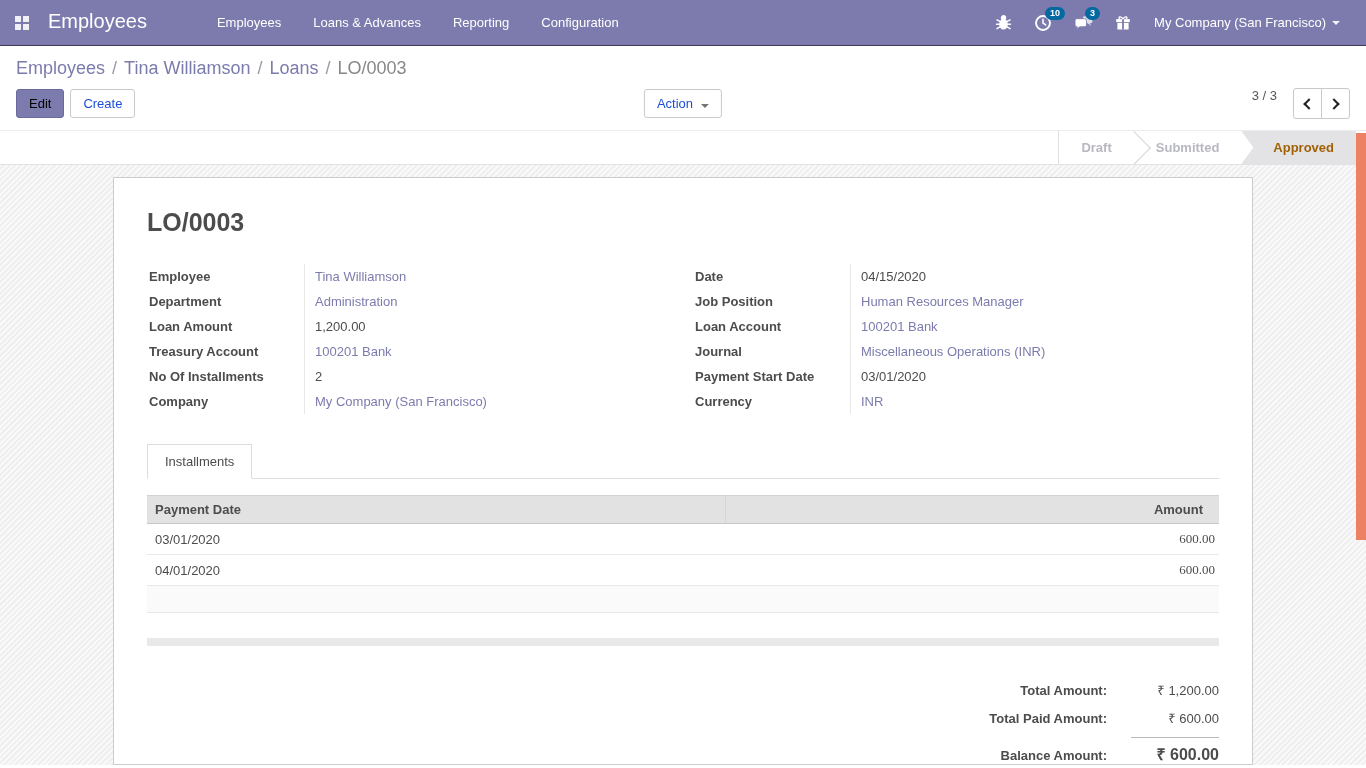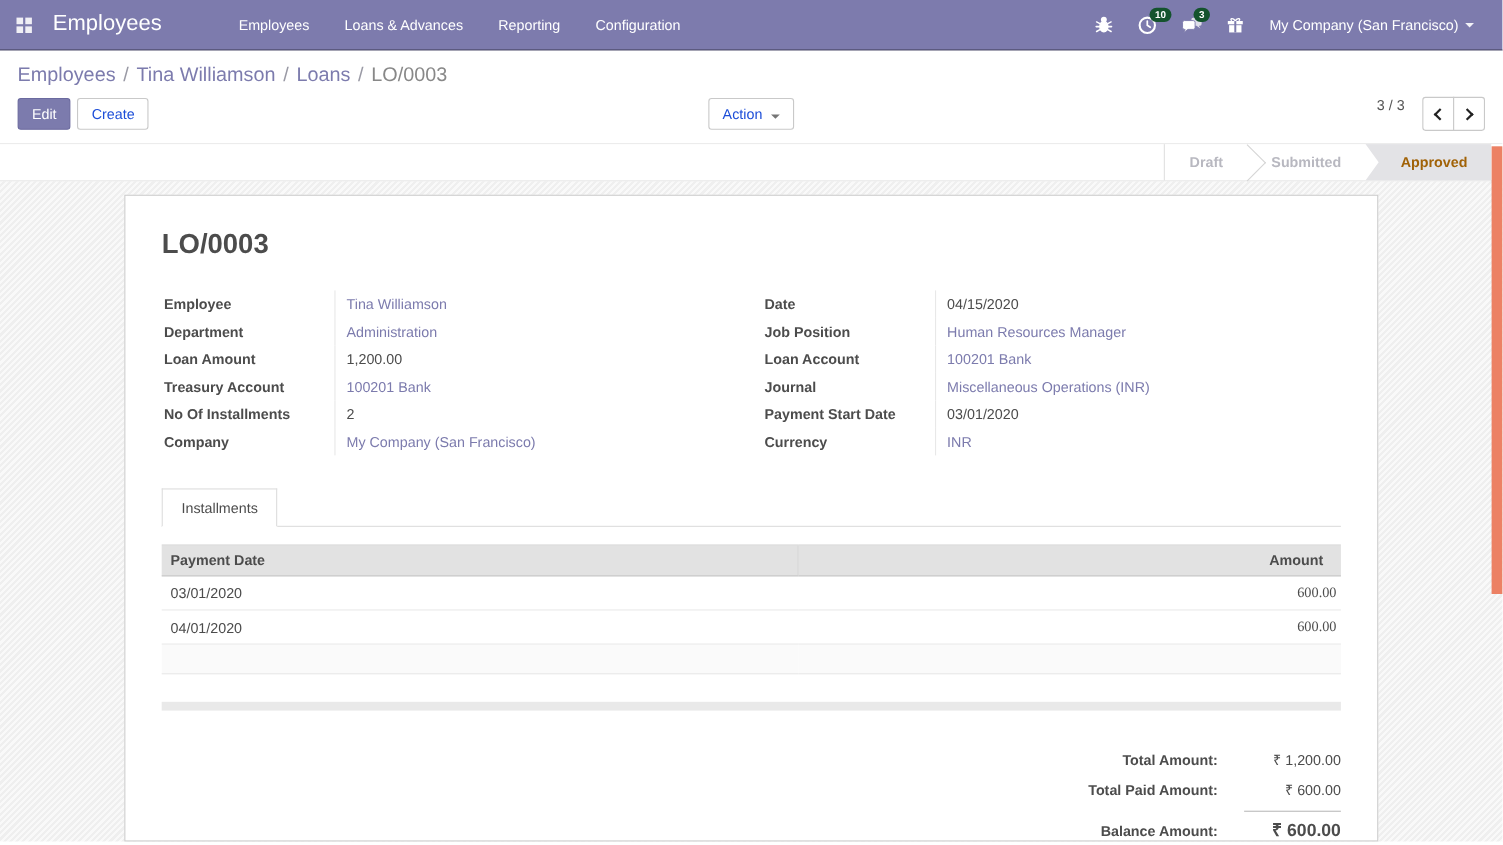--- a/index.html
+++ b/index.html
@@ -9,33 +9,33 @@
   
   .navbar { height:46px; background:#7d7bad; border-bottom:1px solid #3c3a54; display:flex; align-items:center; color:#fff; }
   .apps-btn { width:44px; height:100%; display:flex; align-items:center; justify-content:center; cursor:pointer; }
   .grid-icon { display:grid; grid-template-columns:6px 6px; grid-template-rows:6px 6px; gap:2px; }
   .grid-icon span { background:#f0eff5; }
   .brand { font-size:20px; padding:0 8px 2px 4px; white-space:nowrap; }
   .top-menu { display:flex; margin-left:46px; height:100%; align-items:center; }
   .top-menu-item { padding:0 16px; font-size:13px; height:100%; display:flex; align-items:center; cursor:pointer; white-space:nowrap; }
   .nav-right { margin-left:auto; display:flex; align-items:center; height:100%; padding-right:14px; }
   .nav-icon-btn { position:relative; padding:0 11px; height:100%; display:flex; align-items:center; cursor:pointer; }
-  .badge { position:absolute; top:7px; left:22px; background:#14532d; color:#fff; font-size:9px; line-height:11px; padding:1px 5px; border-radius:8px; font-weight:bold;text-align:right; }
+  .badge { position:absolute; top:7px; left:22px; background:#0369a1; color:#fff; font-size:9px; line-height:11px; padding:1px 5px; border-radius:8px; font-weight:bold;text-align:right; }
   .nav-text-btn { display:flex; align-items:center; padding:0 12px; height:100%; cursor:pointer; white-space:nowrap; }
   .caret { display:inline-block; width:0; height:0; border-left:4px solid transparent; border-right:4px solid transparent; border-top:4px solid currentColor; margin-left:6px; opacity:.9; }
   .avatar { width:30px; height:30px; border-radius:50%; overflow:hidden; margin-right:8px; background:#a8b694; flex:0 0 30px; }
 
   
   .control-panel { background:#fff; padding:12px 16px 11px; }
   .breadcrumb { font-size:18px; color:#888; line-height:21px; }
   .breadcrumb a { color:#7c7bad; text-decoration:none; cursor:pointer; }
   .bc-sep { color:#9a9aa5; margin:0 7px; }
   .button-row { margin-top:9px; display:flex; align-items:center; position:relative; height:31px; }
   .btn { font-size:13px; padding:6px 12px; border-radius:3px; border:1px solid #c9c9c9; background:#fff; color:#1d4ed8; cursor:pointer; font-family:inherit; }
-  .btn-primary { background:#7c7bad; border-color:#6b6a9f; color:#ffffff; margin-right:6px; }
+  .btn-primary { background:#7c7bad; border-color:#6b6a9f; color:#000000; margin-right:6px; }
   .action-wrap { position:absolute; left:50%; transform:translateX(-50%); }
   .btn .caret { border-top-color:#666; margin-left:8px; }
   .pager { margin-left:auto; display:flex; align-items:flex-start; }
   .pager-value { color:#555; margin-right:16px; }
   .pager-btns { display:flex; }
   .pager-btn { width:29px; height:31px; background:#fff; border:1px solid #c9c9c9; display:flex; align-items:center; justify-content:center; cursor:pointer; }
   .pager-btn:first-child { border-radius:3px 0 0 3px; }
   .pager-btn:last-child { border-radius:0 3px 3px 0; margin-left:-1px; }
   .chev { display:inline-block; width:8px; height:8px; border-top:2.5px solid #222; border-right:2.5px solid #222; }
   .chev-left { transform:rotate(-135deg); margin-left:3px; }

